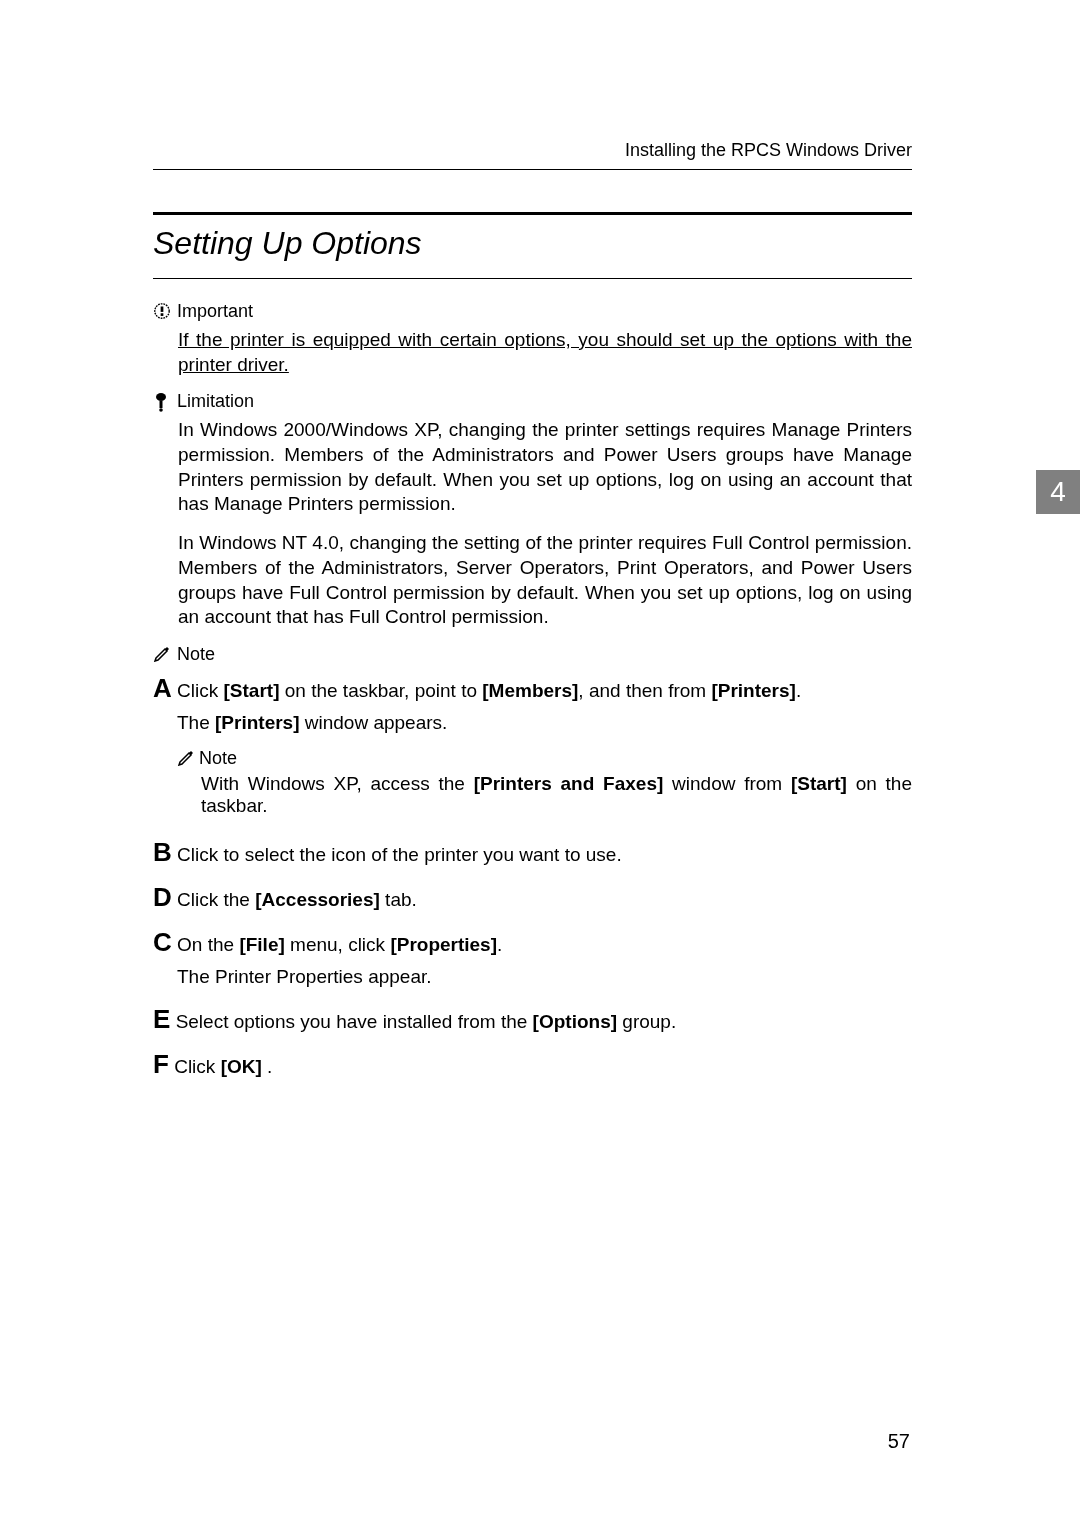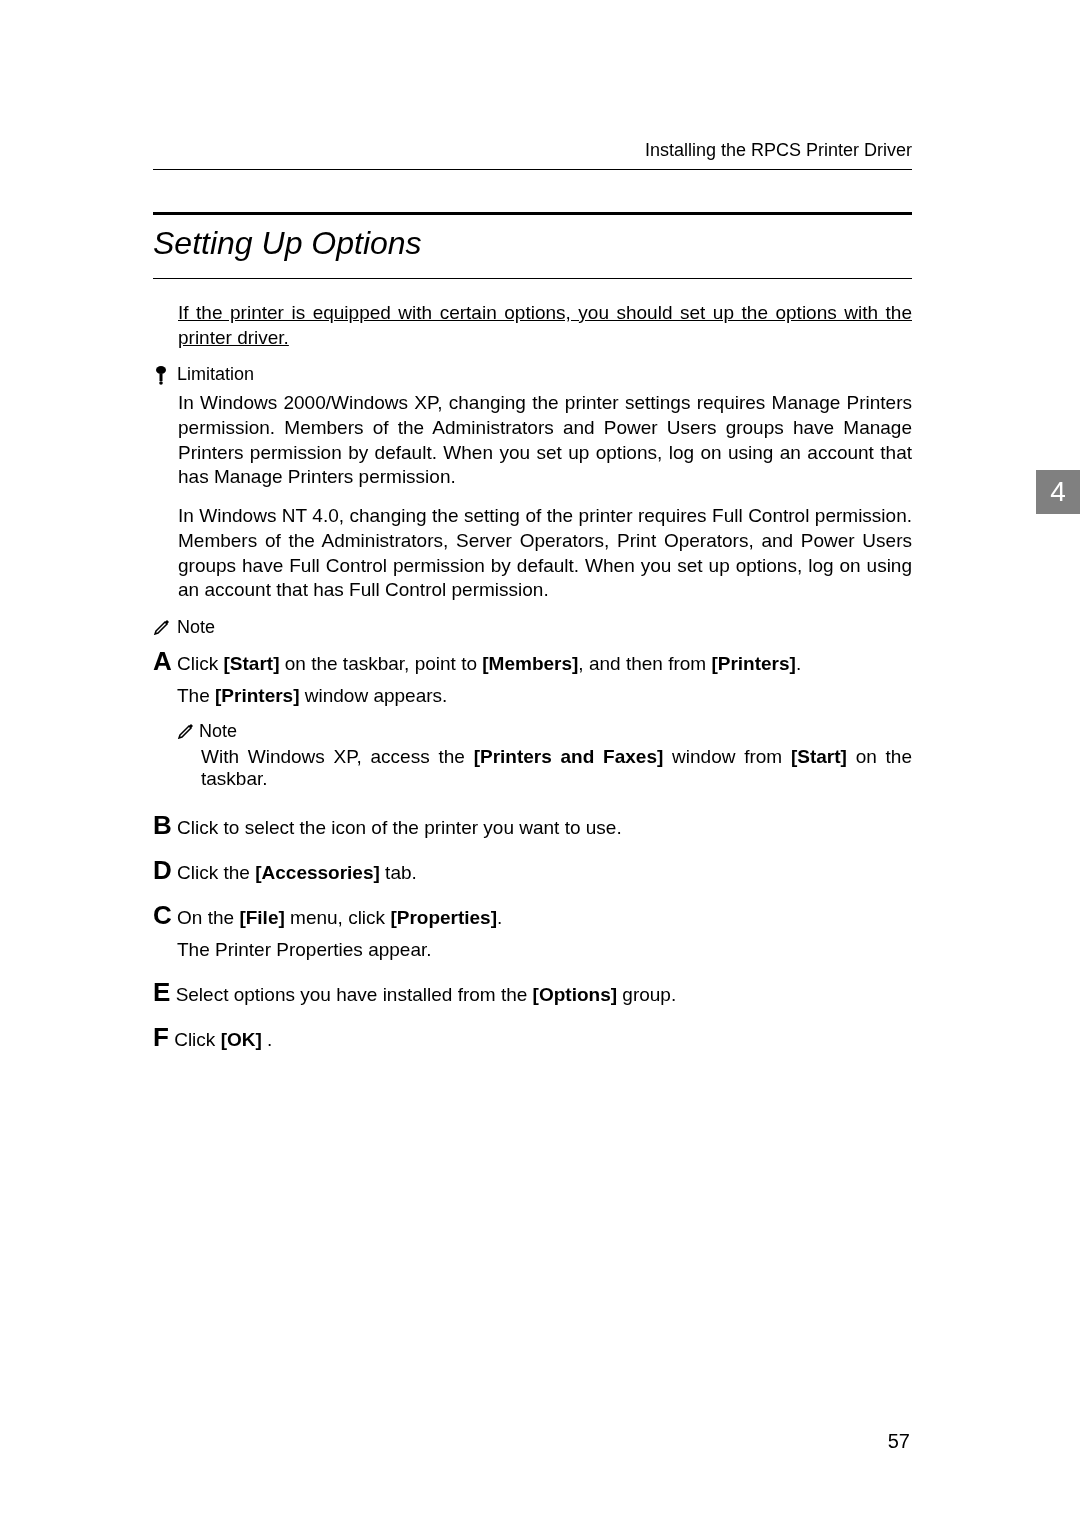--- a/index.html
+++ b/index.html
@@ -163,27 +163,37 @@
   </style>
 </head>
 <body>
 
 <div class="chapter-marker">
   <span>4</span>
 </div>
 
 <div class="page-container">
 
-  <div class="header-text">Installing the RPCS Printer Driver</div>
+  <div class="header-text">Installing the RPCS Windows Driver</div>
   <div class="header-line"></div>
 
   <div class="section-title-rule-top"></div>
   <h1 class="section-title">Setting Up Options</h1>
   <div class="section-title-rule-bottom"></div>
 
+  <div class="callout-label">
+    <span class="callout-icon">
+      <svg class="important-icon-svg" viewBox="0 0 20 20">
+        <circle cx="10" cy="10" r="8" fill="none" stroke="#000" stroke-width="1.5" stroke-dasharray="2 1"></circle>
+        <rect x="8.5" y="5" width="3" height="6" fill="#000"></rect>
+        <rect x="8.5" y="12.5" width="3" height="3" fill="#000"></rect>
+      </svg>
+    </span>
+    <span>Important</span>
+  </div>
   <div class="body-text">If the printer is equipped with certain options, you should set up the options with the printer driver.</div>
 
   <div class="callout-label">
     <span class="callout-icon">
       <svg class="limitation-icon-svg" viewBox="0 0 16 20">
         <ellipse cx="8" cy="5" rx="5" ry="4" fill="#000"></ellipse>
         <rect x="6.5" y="9" width="3" height="7" fill="#000"></rect>
         <circle cx="8" cy="18" r="1.8" fill="#000"></circle>
       </svg>
     </span>

